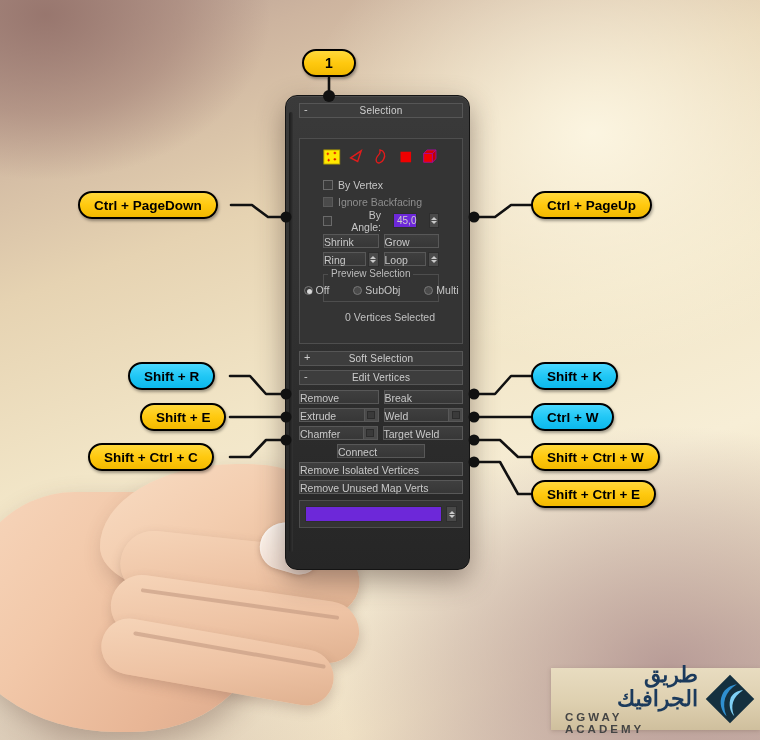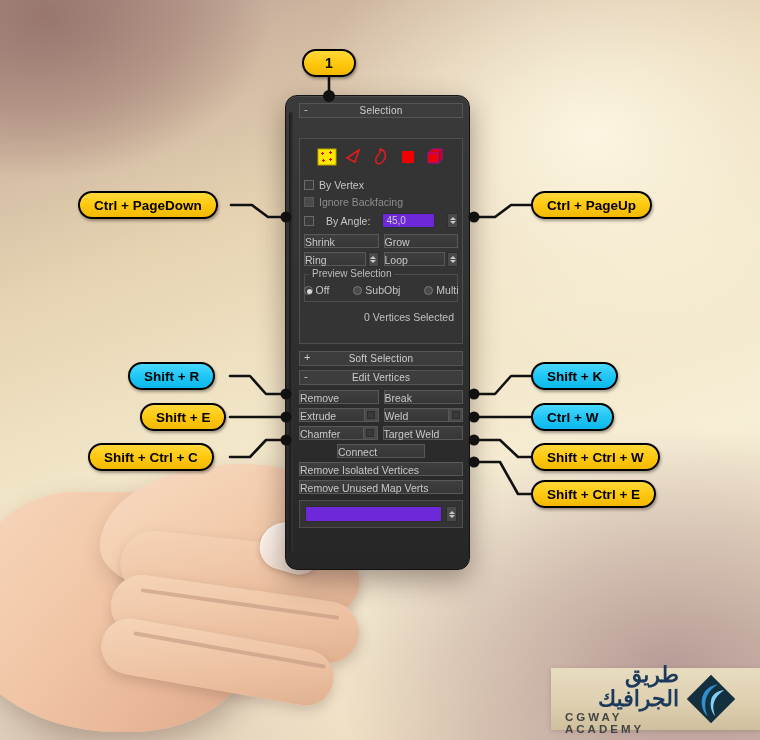--- a/index.html
+++ b/index.html
@@ -88,32 +88,32 @@
   .pbody { margin-left:7px; width:164px; }
 
   .rollup-head {
     height:15px; background:#3d3d3d; border:1px solid #565656;
     color:#cfcfcf; font-size:10px; text-align:center; line-height:13px;
     position:relative; margin-bottom:4px; letter-spacing:.2px;
   }
   .rollup-head .pm { position:absolute; left:4px; top:-1px; font-size:11px; color:#cfcfcf; }
 
   .sec-box {
-    border:1px solid #4e4e4e; background:#343434; padding:5px 4px 6px;margin-top:20px;
+    border:1px solid #4e4e4e; background:#343434; padding:5px 23px 6px;margin-top:20px;
   }
 
   .sos { display:flex; gap:7px; justify-content:center; align-items:center; height:26px; margin-bottom:6px; }
   .soi { width:20px; height:20px; display:block; }
 
   .chkrow { display:flex; align-items:center; gap:5px; height:17px; color:#c6c6c6; font-size:10.5px; }
   .chk { width:10px; height:10px; background:#3a3a3a; border:1px solid #6a6a6a; display:inline-block; }
   .chk.dis { background:#4a4a4a; border-color:#5a5a5a; }
   .chkrow.dis { color:#8e8e8e; }
 
-  .anglerow { display:flex; align-items:center; gap:12px; height:19px; margin-top:1px; }
+  .anglerow { display:flex; align-items:center; gap:12px; height:19px; margin-top:1px;text-align:right; }
   .spin-field {
     flex:1; height:15px; background:#6d28d9; border:1px solid #2e2e2e;
     color:#cccccc; font-size:10px; line-height:13px; padding-left:3px;
   }
   .spinner {
     width:11px; height:15px; background:#4a4a4a; border:1px solid #2e2e2e;
     display:flex; flex-direction:column; align-items:center; justify-content:center; gap:1px;
   }
   .spinner i { width:0;height:0;border-left:3px solid transparent;border-right:3px solid transparent; display:block; }
   .spinner i.u { border-bottom:3px solid #c9c9c9; }
@@ -165,21 +165,21 @@
   .c-yellow { background:linear-gradient(180deg,#ffd83b 0%,#ffc90f 50%,#f2b900 100%); }
   .c-cyan   { background:linear-gradient(180deg,#49d8ff 0%,#21c7f5 50%,#0cb9ec 100%); }
   .c-num { padding:0; width:54px; height:28px; font-size:14px; }
 
   svg#leaders { position:absolute; inset:0; width:760px; height:740px; z-index:8; pointer-events:none; }
 
   
   #logo {
     position:absolute; left:551px; top:668px; width:209px; height:62px; z-index:12;
     background:linear-gradient(180deg,#e8dcc0 0%,#ded0b0 55%,#cfbf9d 100%);
-    display:flex; align-items:center; padding:3px 23px 3px 14px; gap:6px;
+    display:flex; align-items:center; padding:3px 4px 3px 14px; gap:6px;
     box-shadow:0 1px 4px rgba(90,70,50,.25);
   }
   .logo-text { flex:1; display:flex; flex-direction:column; align-items:flex-end; justify-content:center; }
   .logo-ar { font-size:22px; font-weight:bold; color:#1b3a5c; line-height:1.05; direction:rtl; }
   .logo-en { font-size:11.5px; font-weight:bold; color:#444; letter-spacing:3px; margin-top:1px; }
   .logo-mark { width:52px; height:52px; flex:none; }
 </style>
 </head>
 <body>
 

